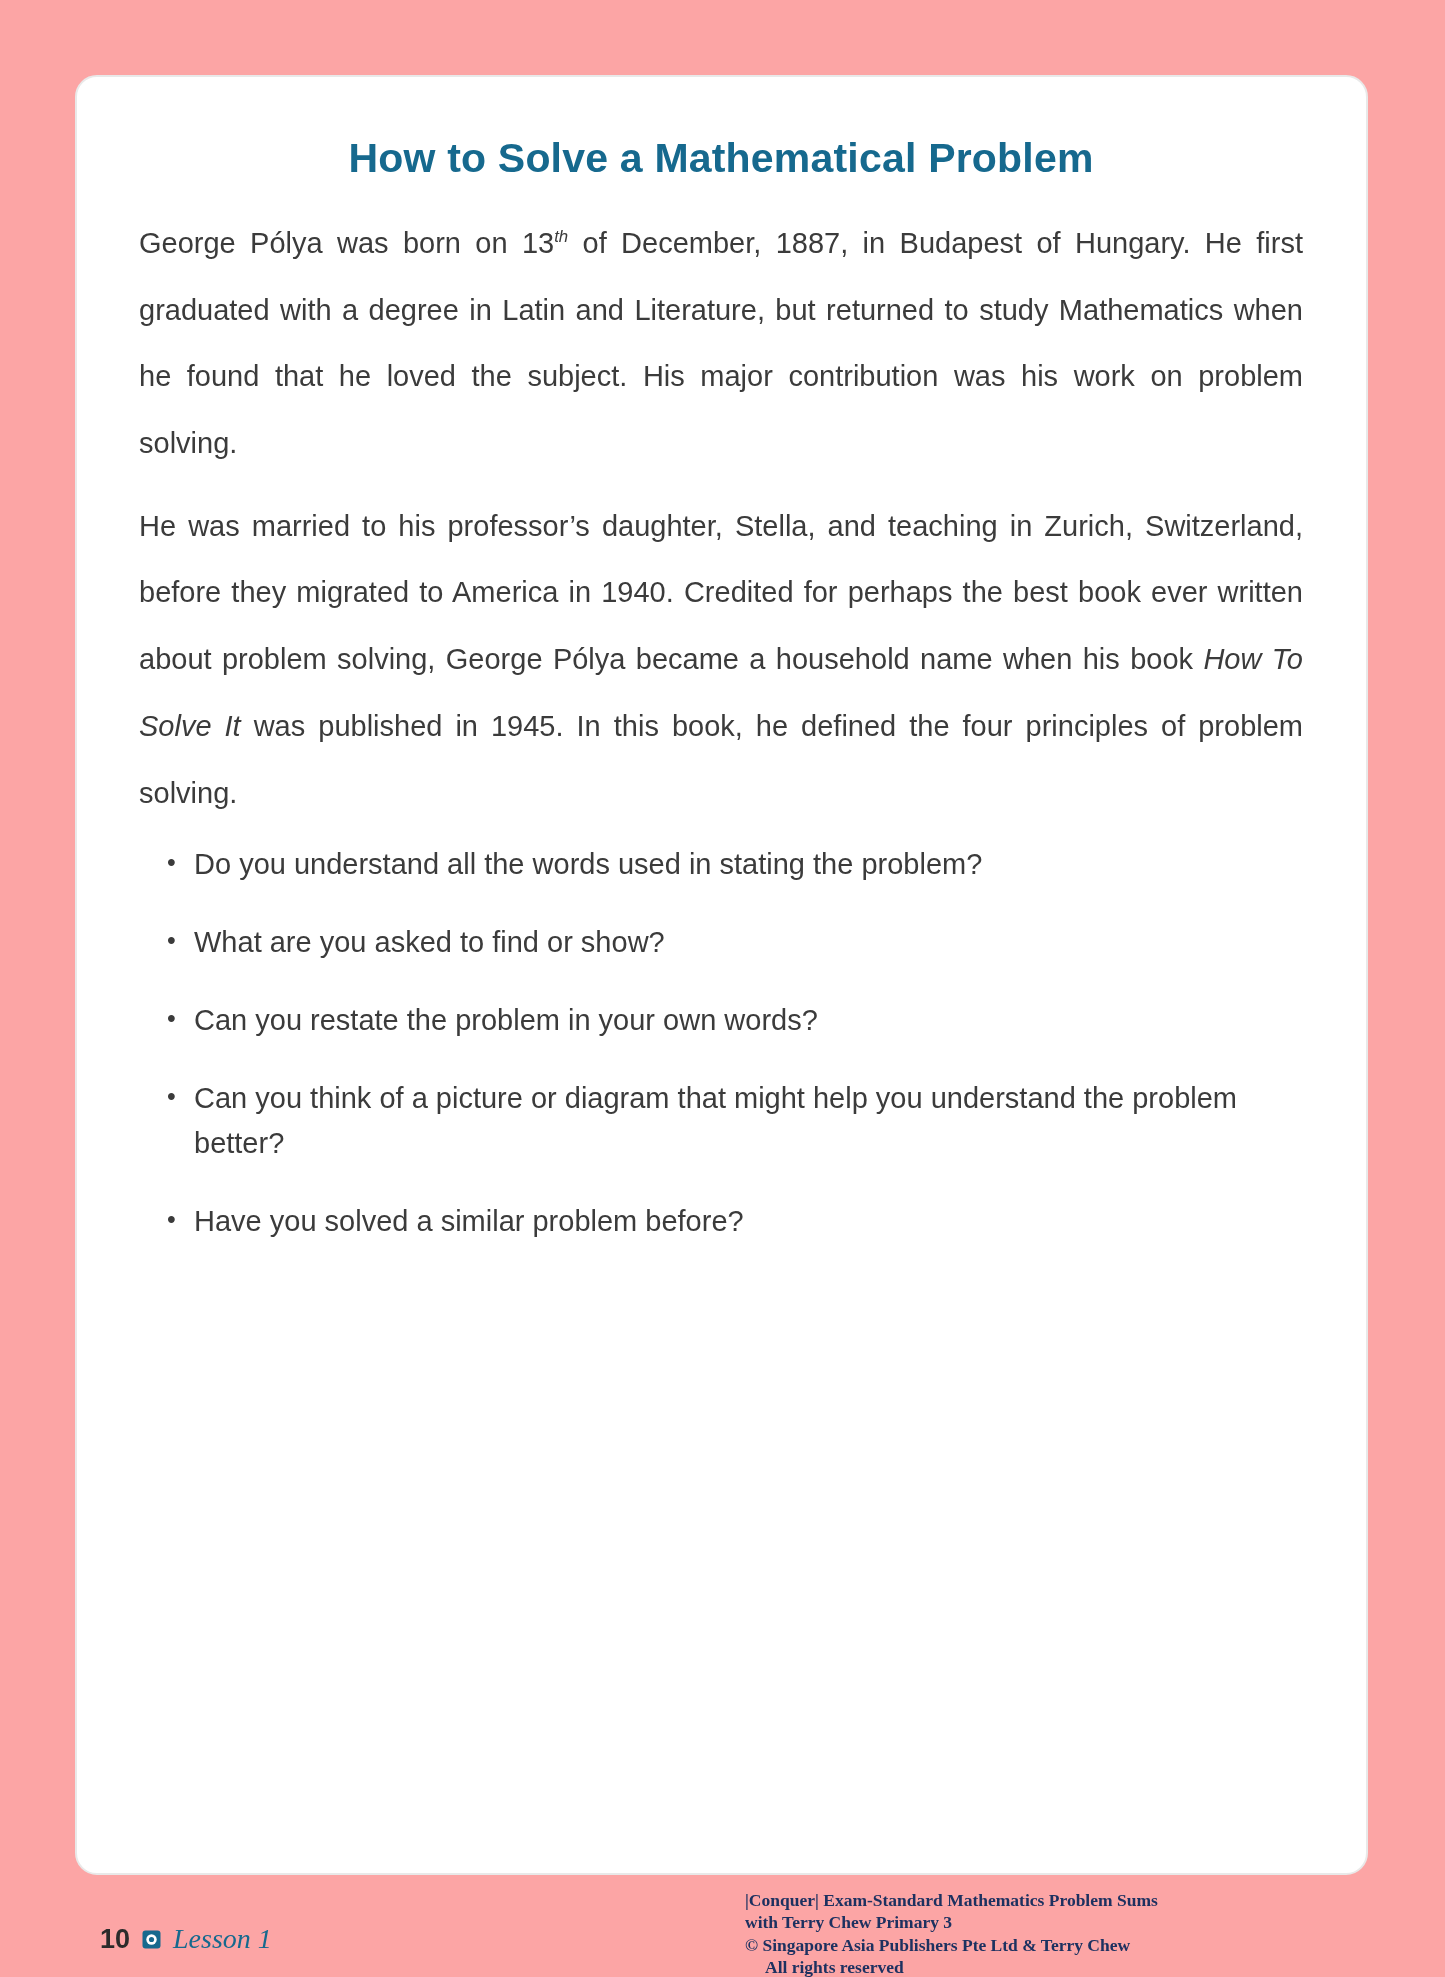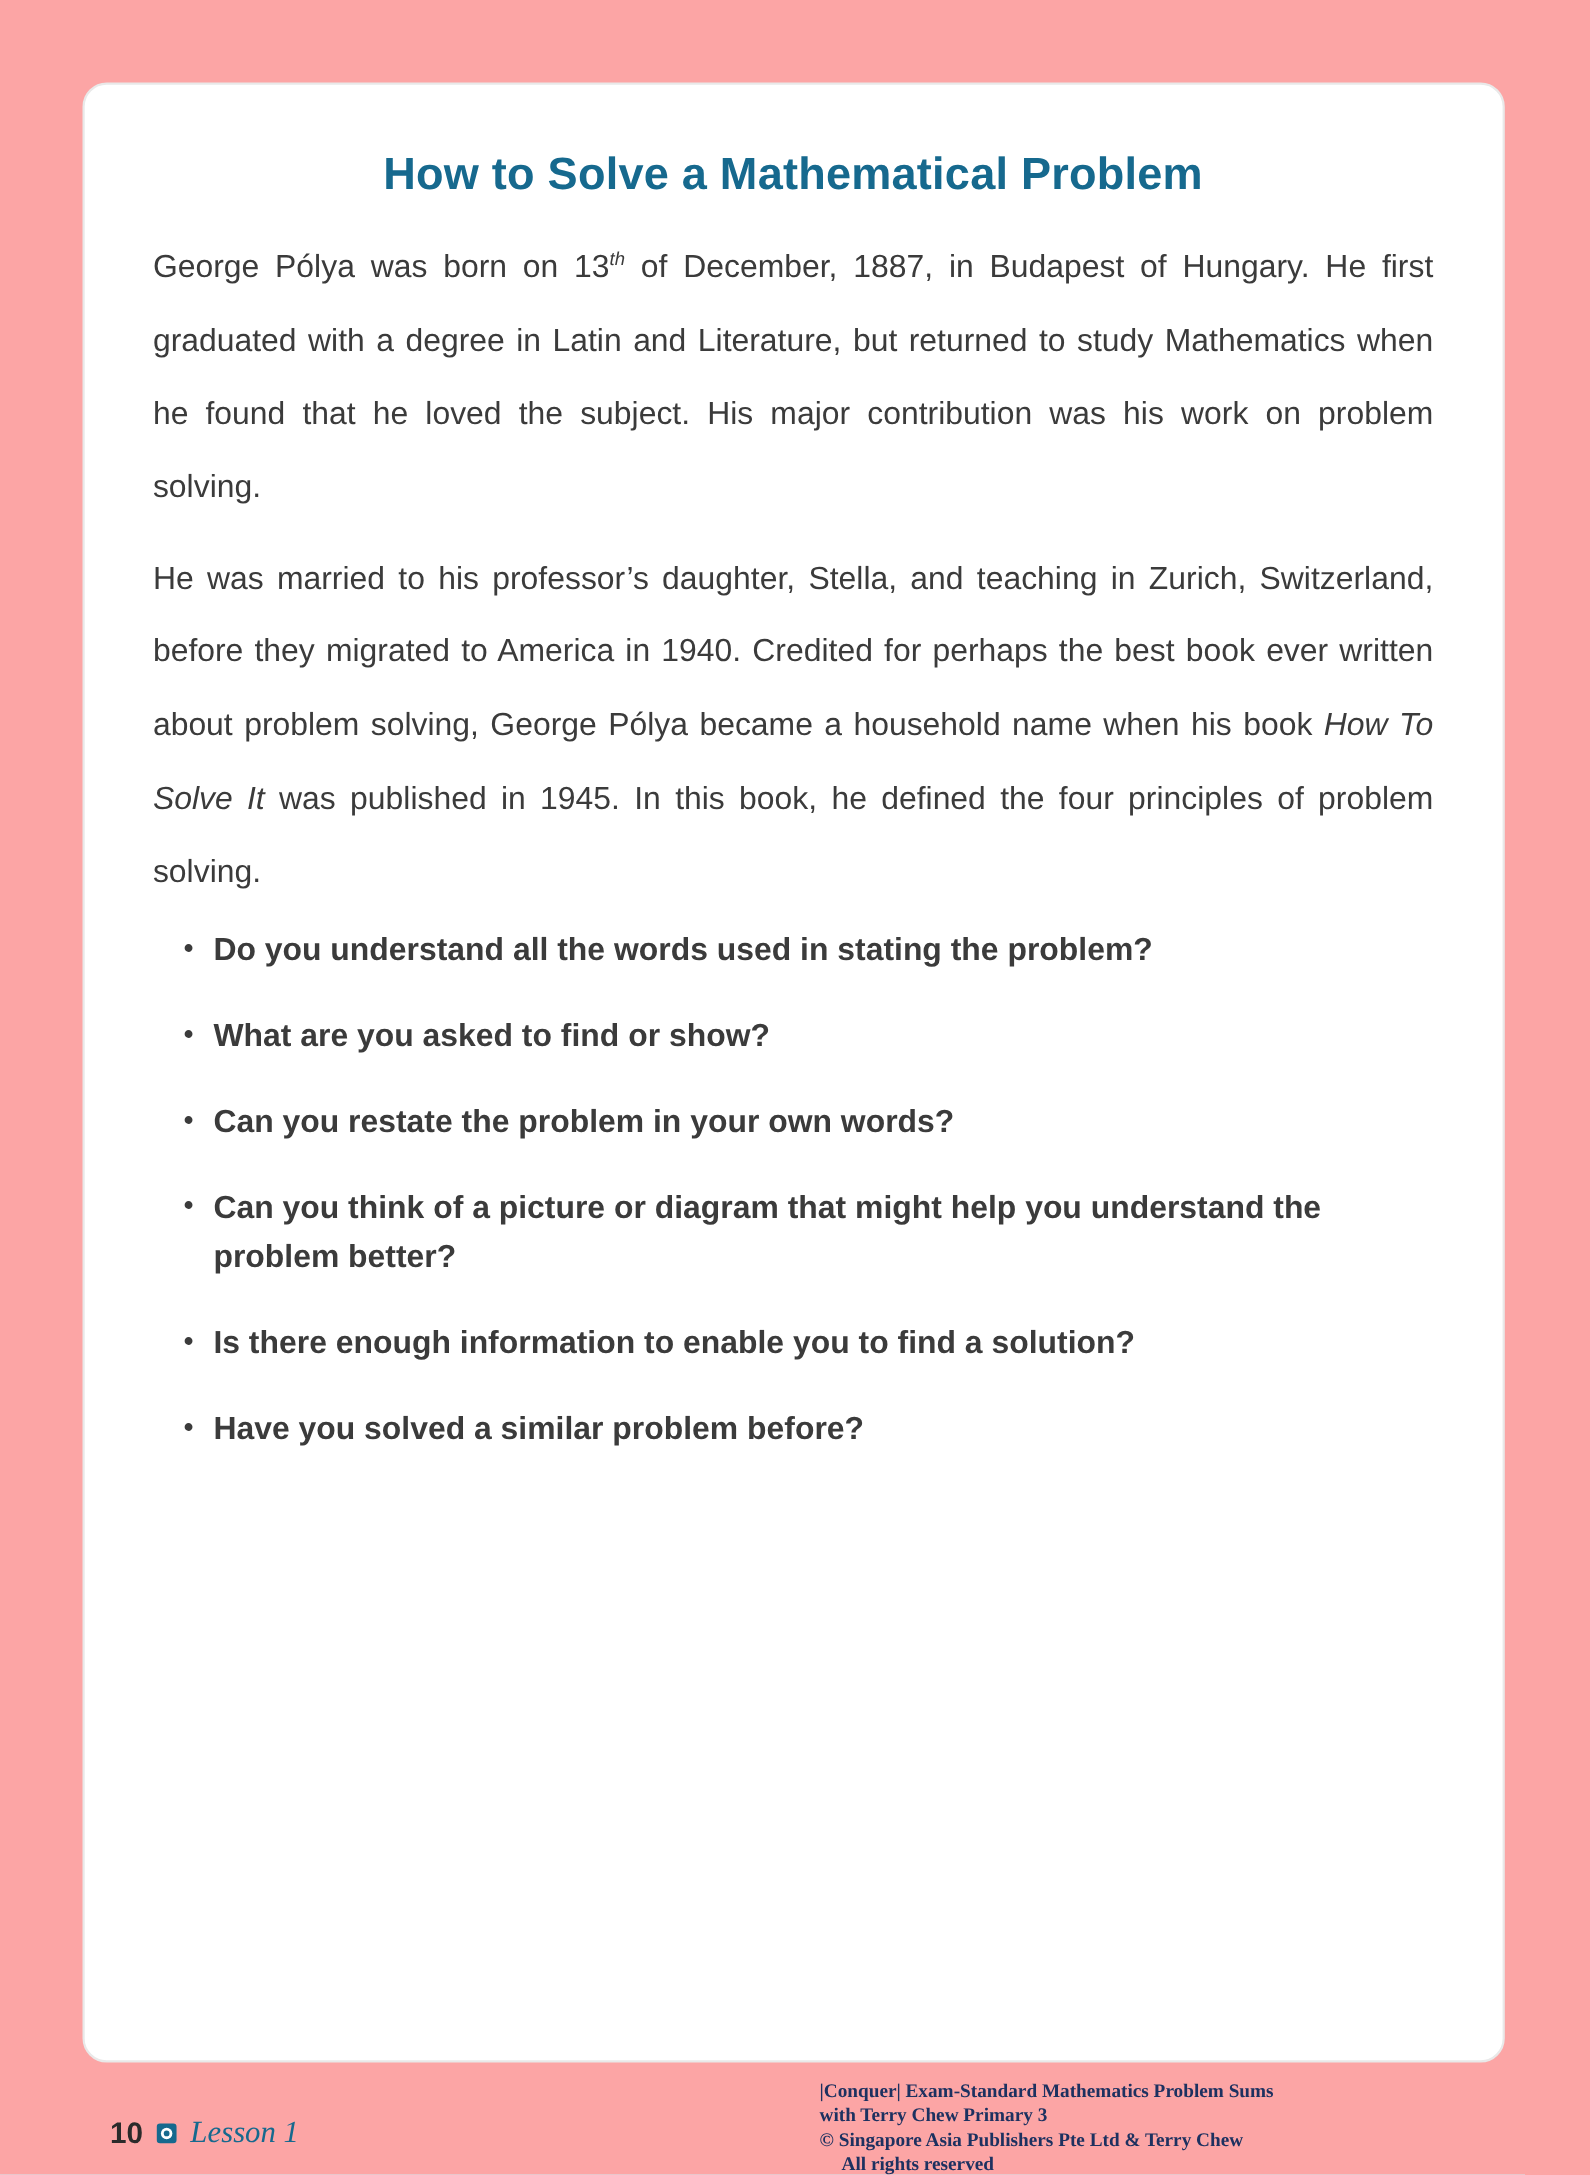--- a/index.html
+++ b/index.html
@@ -56,21 +56,20 @@
     margin-bottom: 30px;
   }
   .principle .principle-label {
     color: #16698e;
     font-weight: bold;
   }
   ul.bullets {
     list-style: none;
     margin-top: 8px;
     padding-left: 28px;
-    font-weight: bold;
   }
   ul.bullets li {
     position: relative;
     font-size: 29px;
     color: #3b3b3b;
     line-height: 1.55;
     padding-left: 27px;
     margin-bottom: 33px;
     max-width: 1140px;
   }
@@ -137,21 +136,20 @@
     <p class="para"><span>George Pólya was born on 13</span><sup>th</sup><span> of December, 1887, in Budapest of Hungary. He first graduated with a degree in Latin and Literature, but returned to study Mathematics when he found that he loved the subject. His major contribution was his work on problem solving.</span></p>
 
     <p class="para"><span>He was married to his professor’s daughter, Stella, and teaching in Zurich, Switzerland, before they migrated to America in 1940. Credited for perhaps the best book ever written about problem solving, George Pólya became a household name when his book </span><span class="italic">How To Solve It</span><span> was published in 1945. In this book, he defined the four principles of problem solving.</span></p>
 
 
     <ul class="bullets">
       <li>Do you understand all the words used in stating the problem?</li>
       <li>What are you asked to find or show?</li>
       <li>Can you restate the problem in your own words?</li>
       <li>Can you think of a picture or diagram that might help you understand the problem better?</li>
-      <li>Is there enough information to enable you to find a solution?</li>
       <li>Have you solved a similar problem before?</li>
     </ul>
 
   </div>
 
   <div class="footer">
 
     <div class="footer-left">
       <span class="page-number">10</span>
       <span class="lesson-icon">

